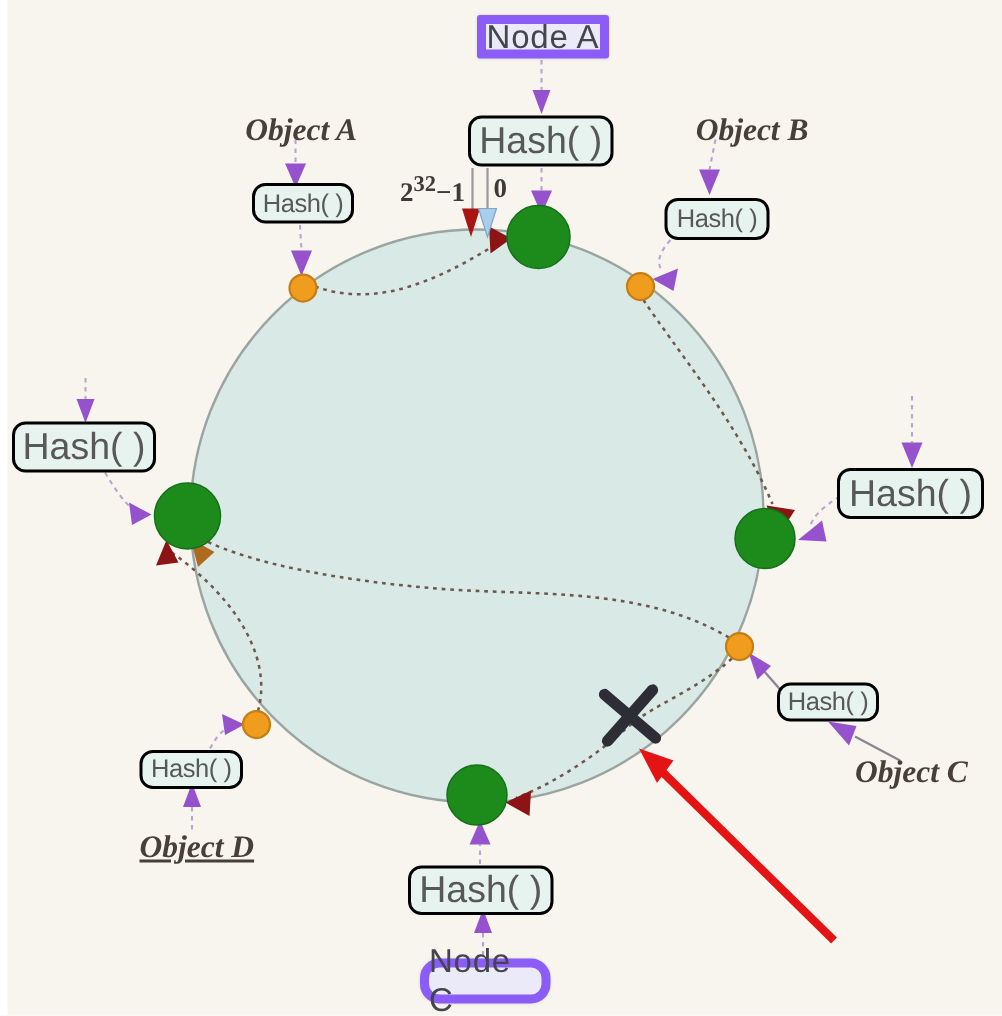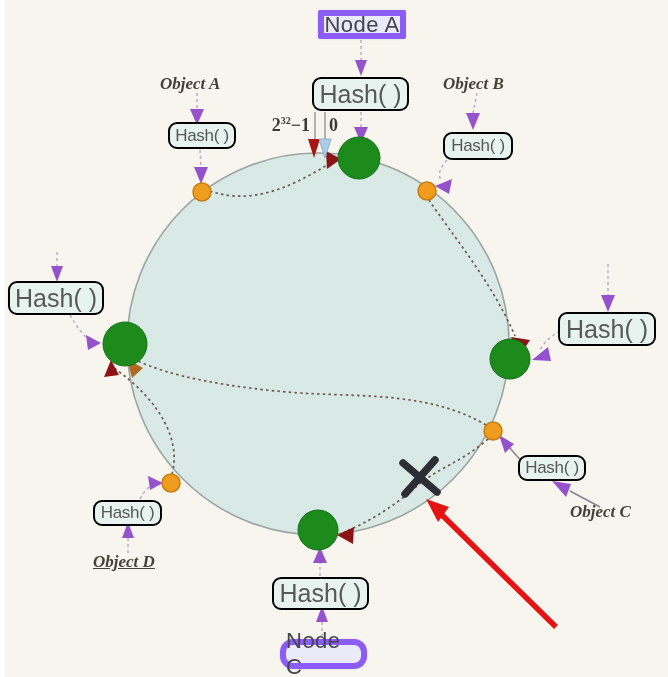--- a/index.html
+++ b/index.html
@@ -17,28 +17,28 @@
     box-shadow:0 0 2px rgba(120,120,140,.25);
   }
   .hash-box{
     background:#e6f3ee;border:2px solid #000000;border-radius:9px;
     color:#585858;white-space:nowrap;
   }
   .hash-lg{font-size:25px;}
   .hash-sm{font-size:17px;letter-spacing:-.3px;}
   .obj-label{
     position:absolute;z-index:3;font-family:"Liberation Serif",serif;
-    font-style:italic;font-weight:bold;font-size:17px;color:#474038;
-    text-align:left;white-space:nowrap;
+    font-style:italic;font-weight:bold;font-size:21px;color:#474038;
+    text-align:right;white-space:nowrap;
   }
   .range-label{
     position:absolute;z-index:3;font-family:"Liberation Serif",serif;
     font-weight:bold;font-size:18px;color:#3f3a36;white-space:nowrap;
   }
-  .range-label sup{font-size:10px;}
+  .range-label sup{font-size:15px;}
 </style>
 </head>
 <body>
 
 <div id="canvas">
   <div id="left-strip"></div>
 
   <svg width="668" height="677" viewBox="0 0 668 677">
 
     <circle cx="318" cy="344" r="191" fill="#d9eae6" stroke="#9aa5a2" stroke-width="1.6"></circle>
@@ -155,19 +155,19 @@
       <span>Hash( )</span>
     </div>
   <div class="box hash-box hash-sm" style="left:518px;top:455px;width:68px;height:26px;">
       <span>Hash( )</span>
     </div>
   <div class="box hash-box hash-sm" style="left:93px;top:500px;width:69px;height:26px;">
       <span>Hash( )</span>
     </div>
 
   <div class="obj-label" style="left:160px;top:74px;width:78px;">Object A</div>
-  <div class="obj-label" style="left:443px;top:74px;width:78px;">Object B</div>
+  <div class="obj-label" style="left:461px;top:74px;width:78px;">Object B</div>
   <div class="obj-label" style="left:570px;top:502px;width:70px;font-family:Liberation Serif, serif;">Object C</div>
   <div class="obj-label" style="left:93px;top:552px;width:70px;text-decoration:underline;">Object D</div>
 
   <div class="range-label" style="left:260px;top:115px;width:50px;text-align:right;"><span>2</span><sup>32</sup><span>−1</span></div>
   <div class="range-label" style="left:329px;top:115px;width:16px;">0</div>
 </div>
 
 </body></html>

